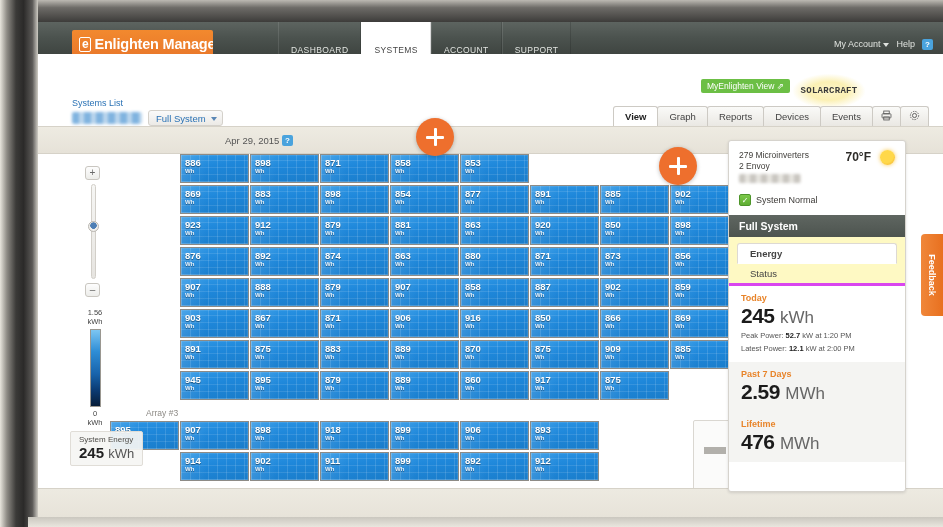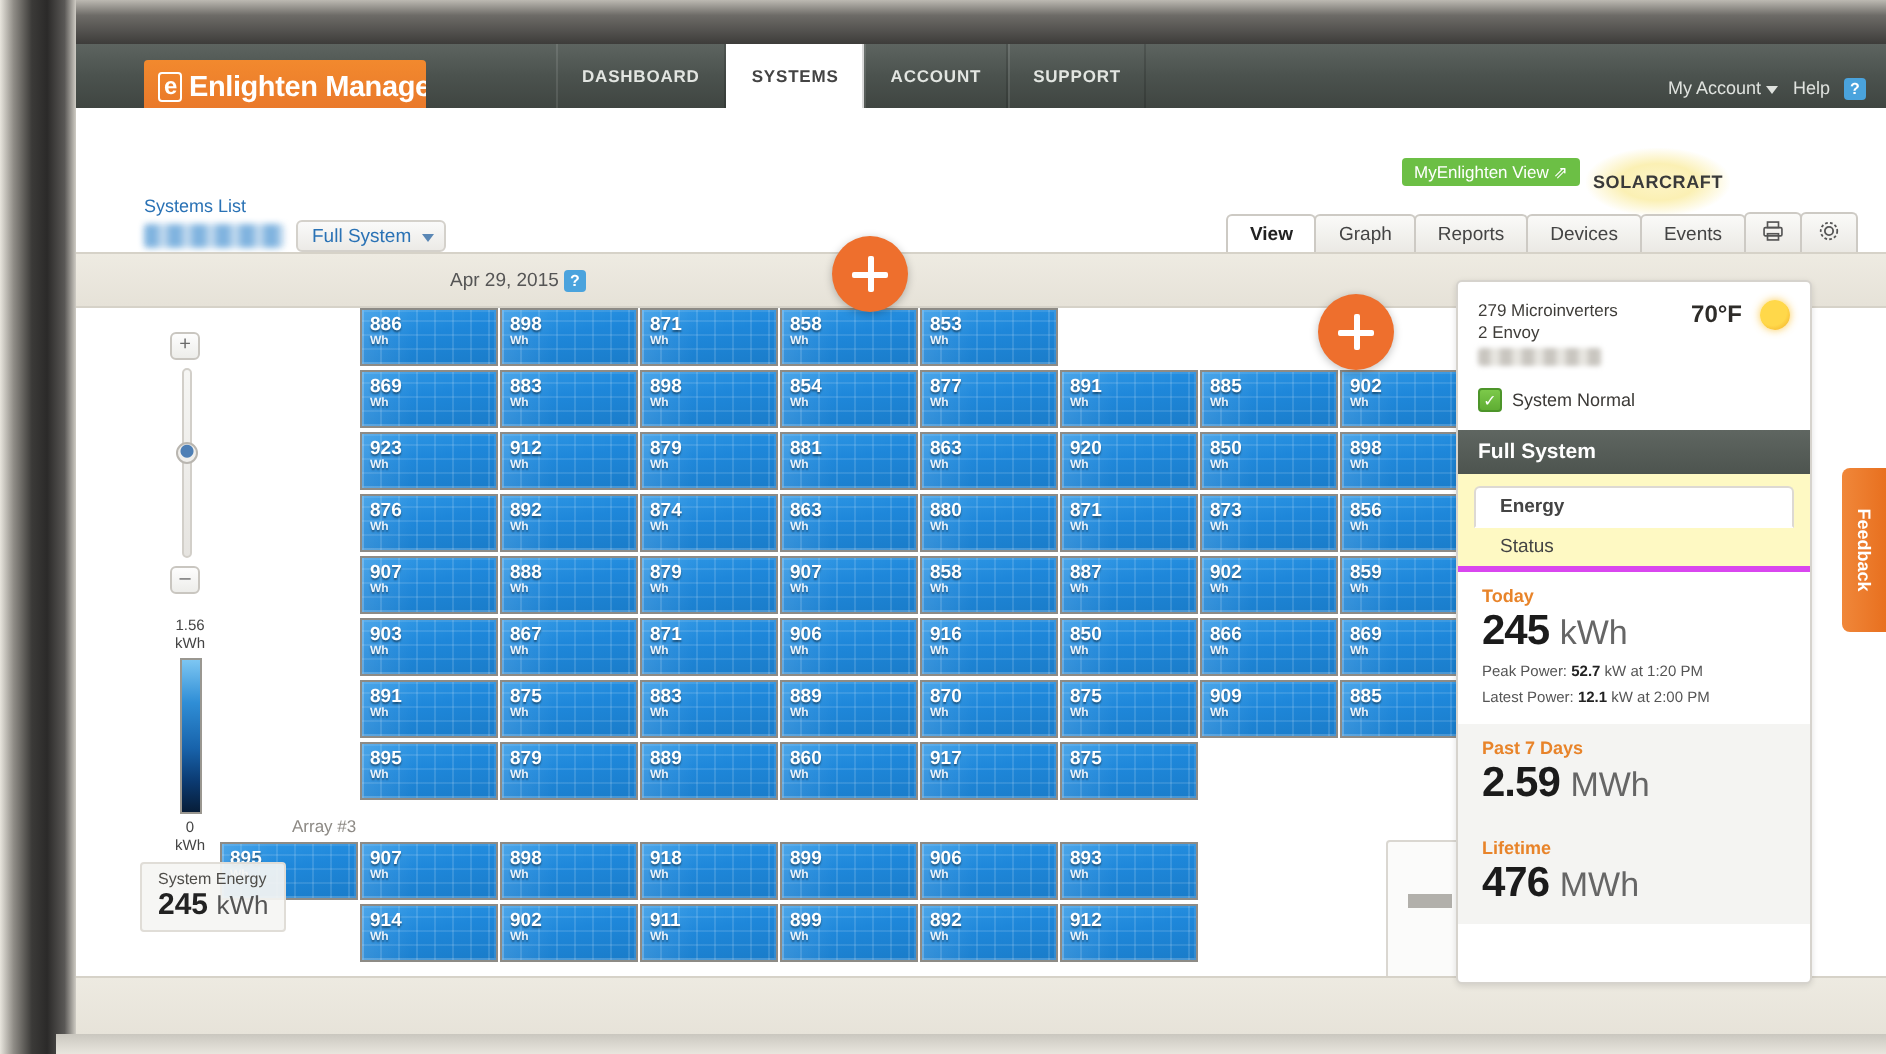--- a/index.html
+++ b/index.html
@@ -49,22 +49,22 @@
     white-space: nowrap; overflow: hidden;
   }
   .logo .mark {
     display: inline-block; font-size: 12px; font-weight: bold;
     border: 1px solid #fff; border-radius: 2px;
     padding: 0 2px; line-height: 13px; margin-right: 3px;
     position: relative; top: -1px;
   }
   .navtabs { position: absolute; left: 240px; top: 0; height: 32px; display: flex; }
   .navtab {
-    font-size: 8.5px; font-weight: bold; color: #e2e5e1;
-    letter-spacing: 0.4px; padding: 0 12px; line-height: 32px;
+    font-size: 8.5px; font-weight: normal; color: #e2e5e1;
+    letter-spacing: 0.4px; padding: 12px 12px; line-height: 32px;
     height: 32px; cursor: pointer;
     border-left: 1px solid rgba(255,255,255,.10);
     border-right: 1px solid rgba(0,0,0,.14);
   }
   .navtab.active { background: #ffffff; color: #444; }
   .navright {
     position: absolute; right: 10px; top: 0; height: 44px;
     display: flex; align-items: center; gap: 7px;
     font-size: 9px; color: #e0e3df;
   }
@@ -109,30 +109,31 @@
   }
   .myenl {
     position:absolute; left:663px; top:25px;
     background:#6cbf45; color:#fff; font-size:8.5px;
     padding:2px 6px; border-radius:2px; cursor:pointer;
   }
   .solarcraft {
     position:absolute; left:755px; top:20px; width:72px; height:34px;
     text-align:center;
     background: radial-gradient(ellipse at 50% 50%, #fdf5c8 0%, #fbf0b4 38%, rgba(255,255,255,0) 72%);
+    font-family: Liberation Mono, monospace;
   }
   .solarcraft .nm {
     font-size:9px; font-weight:bold; color:#3a3a3a; letter-spacing:.3px;
     line-height:34px;
   }
 
   
   .viewtabs {
     position:absolute; right:14px; top:52px;
-    display:flex; align-items:center; gap:0;
+    display:flex; align-items:flex-start; gap:0;
   }
   .vtab {
     background:linear-gradient(180deg,#fafaf8,#e9e7e2);
     border:1px solid #cdcac4; border-bottom:none;
     border-radius:3px 3px 0 0; margin-left:-1px;
     font-size:9.5px; color:#444; padding:4px 11px 5px;
     cursor:pointer;
   }
   .vtab.active { background:#ffffff; color:#222; font-weight:bold; }
   .vtab.icon { padding:3px 8px 4px; }
@@ -767,20 +768,25 @@
               <div class="panel">
                 <div class="glare"></div>
                 <div class="val">917</div>
                 <div class="unit">Wh</div>
               </div>
             </div>
             <div class="panelrow">
               <div class="panel blank"></div>
               <div class="panel">
                 <div class="glare"></div>
+                <div class="val">945</div>
+                <div class="unit">Wh</div>
+              </div>
+              <div class="panel">
+                <div class="glare"></div>
                 <div class="val">895</div>
                 <div class="unit">Wh</div>
               </div>
               <div class="panel">
                 <div class="glare"></div>
                 <div class="val">879</div>
                 <div class="unit">Wh</div>
               </div>
               <div class="panel">
                 <div class="glare"></div>

